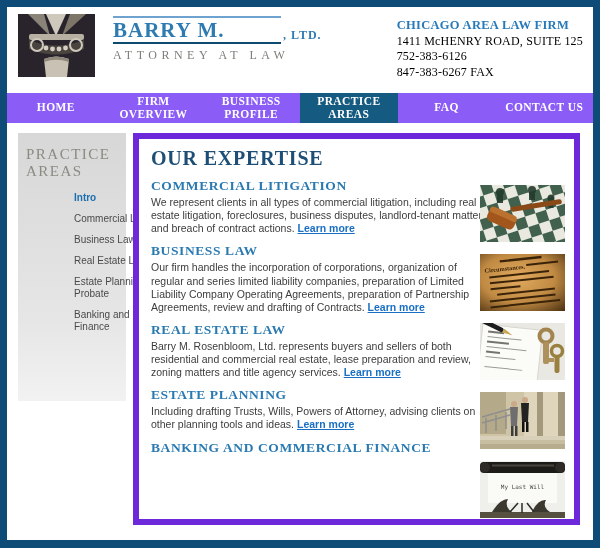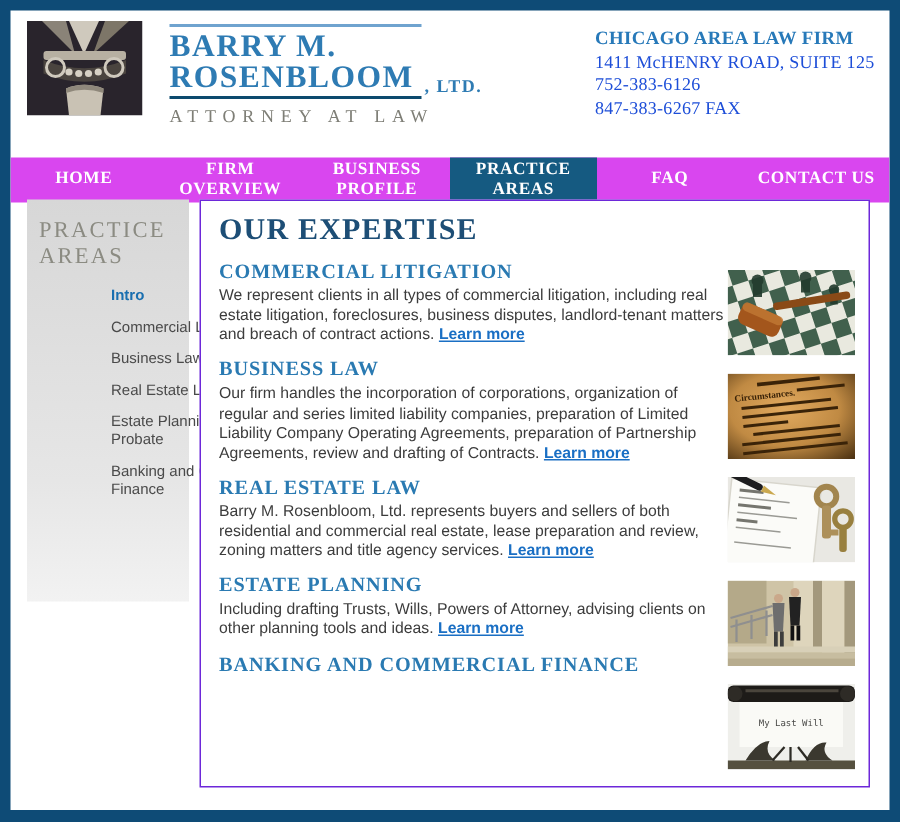--- a/index.html
+++ b/index.html
@@ -32,26 +32,26 @@
     font-family:"Liberation Serif", serif; font-weight:bold;
     font-size:12px; color:#2e7bb3; letter-spacing:1px; white-space:nowrap;
   }
   .tagline {
     margin-top:4px; font-family:"Liberation Serif", serif;
     font-size:12px; letter-spacing:4.5px; color:#7e7e76; white-space:nowrap;
   }
 
   .contact { position:absolute; right:10px; top:11px; text-align:left; font-family:"Liberation Serif", serif; }
   .contact-title { font-size:12.5px; font-weight:bold; color:#2779b9; letter-spacing:0.3px; margin-bottom:1px; }
-  .contact-line { font-size:12px; color:#1d4ed8; line-height:1.28; letter-spacing:0.2px; }
+  .contact-line { font-size:12px; color:#000000; line-height:1.28; letter-spacing:0.2px; }
 
   
   .nav {
-    position:absolute; left:0; top:98px; width:586px; height:30px;
-    background:#d946ef; display:flex; list-style:none;
+    position:absolute; left:0; top:86px; width:586px; height:30px;
+    background:#8b5cf6; display:flex; list-style:none;
   }
   .nav li {
     flex:1; display:flex; align-items:center; justify-content:center;
     color:#ffffff; font-family:"Liberation Serif", serif; font-weight:bold;
     font-size:11.5px; line-height:1.15; text-align:center; letter-spacing:0.4px;
     cursor:pointer;
   }
   .nav li span { display:inline-block; max-width:80px; }
   .nav li.active { background:#155a81; }
 
@@ -67,21 +67,21 @@
   }
   .sidebar-item {
     font-size:10px; color:#4a4a4a; line-height:1.2; margin-bottom:9px;
     cursor:pointer; width:120px;margin-left:48px;
   }
   .sidebar-item.active { color:#1a6fb0; font-weight:bold; }
 
   
   .main-box {
     position:absolute; left:126px; top:126px; width:447px; height:392px;
-    border:1px solid #6d28d9; background:#ffffff;padding-left:17px;
+    border:6px solid #6d28d9; background:#ffffff;padding-left:17px;
   }
   .content-text { position:absolute; left:12px; top:8px; width:338px; }
   .main-title {
     font-family:"Liberation Serif", serif; font-weight:bold; font-size:20px;
     letter-spacing:0.8px; color:#1d4e76; margin-bottom:4px;
   }
   .section-heading {
     font-family:"Liberation Serif", serif; font-weight:bold; font-size:13.5px;
     letter-spacing:0.6px; color:#2a7ab2; margin-top:8px; margin-bottom:2px;
   }
@@ -122,21 +122,20 @@
           <circle cx="47.5" cy="34" r="2.4"></circle>
       </g>
       <path d="M26 45 Q38 40 51 45 L49 63 L28 63 Z" fill="#c9c2b4"></path>
       <path d="M26 45 Q38 40 51 45 L51 48 Q38 43.5 26 48 Z" fill="#8f887b"></path>
     </svg>
   </div>
 
   <div class="name-wrap">
     <div class="names">
       <div class="name-line">BARRY M.</div>
-      <div class="name-line">ROSENBLOOM</div>
       <span class="ltd">, LTD.</span>
     </div>
     <div class="tagline">ATTORNEY AT LAW</div>
   </div>
 
   <div class="contact">
     <div class="contact-title">CHICAGO AREA LAW FIRM</div>
     <div class="contact-line">1411 McHENRY ROAD, SUITE 125</div>
     <div class="contact-line">752-383-6126</div>
     <div class="contact-line">847-383-6267 FAX</div>

